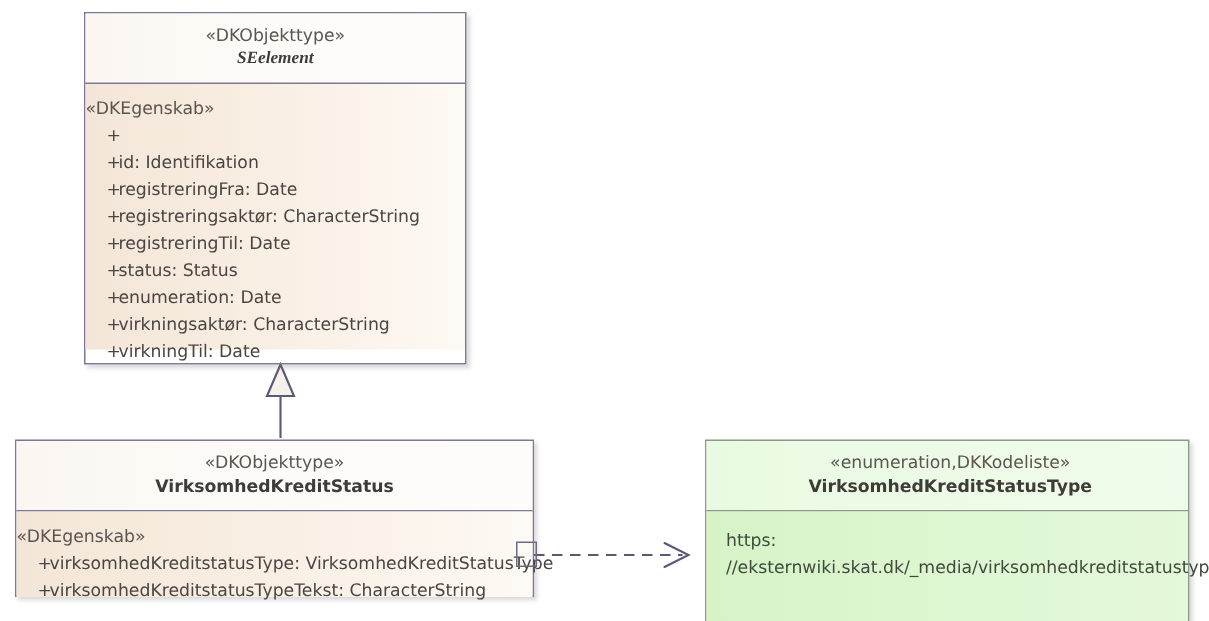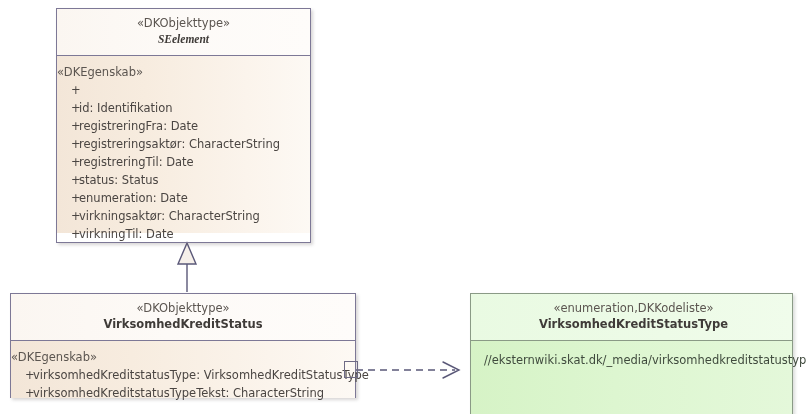--- a/index.html
+++ b/index.html
@@ -204,17 +204,18 @@
   </div>
 
   <div class="anchor-rect" style="left:344px; top:361px; width:14px; height:17px;"></div>
 
   <div class="uml-class enum" id="cls-vkst" style="left:470px; top:293px; width:323px; height:128px;">
     <div class="cls-header">
       <div class="stereotype">«enumeration,DKKodeliste»</div>
       <div class="cls-name">VirksomhedKreditStatusType</div>
     </div>
     <div class="cls-body" style="height:80px;">
+      <div class="enum-line">https:</div>
       <div class="enum-line">//eksternwiki.skat.dk/_media/virksomhedkreditstatustype.xls</div>
     </div>
   </div>
 
 </div>
 
 </body></html>

